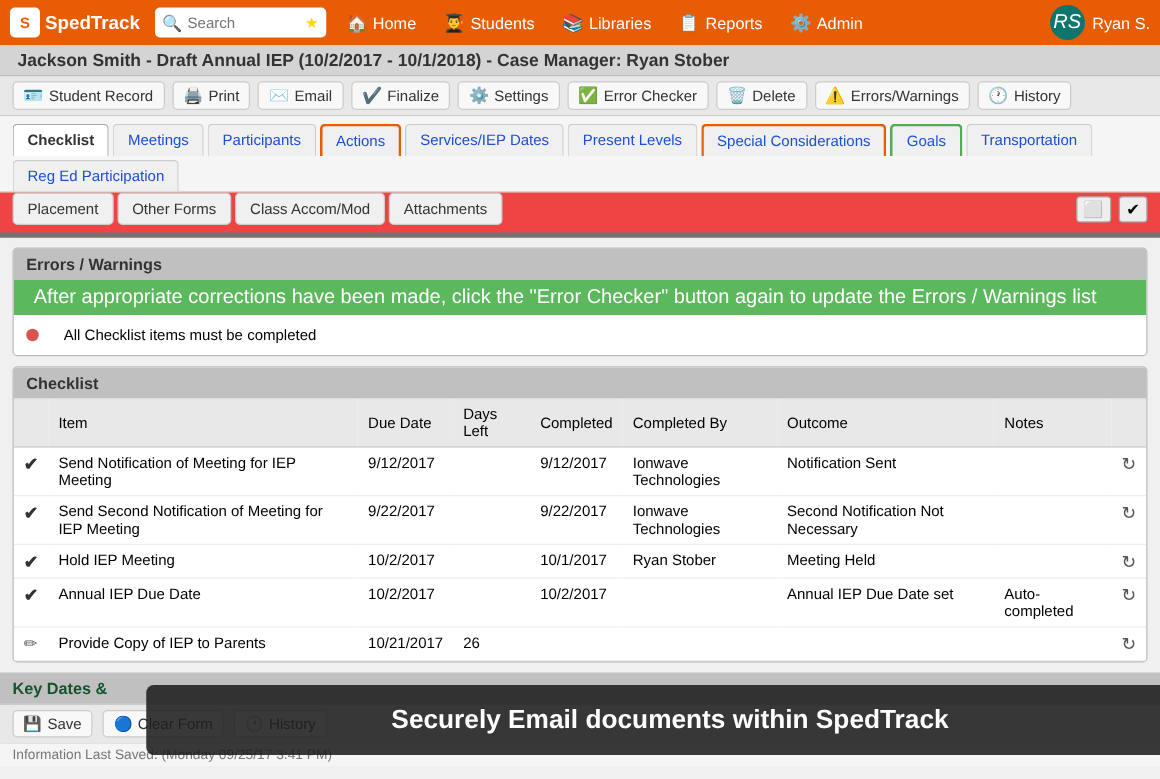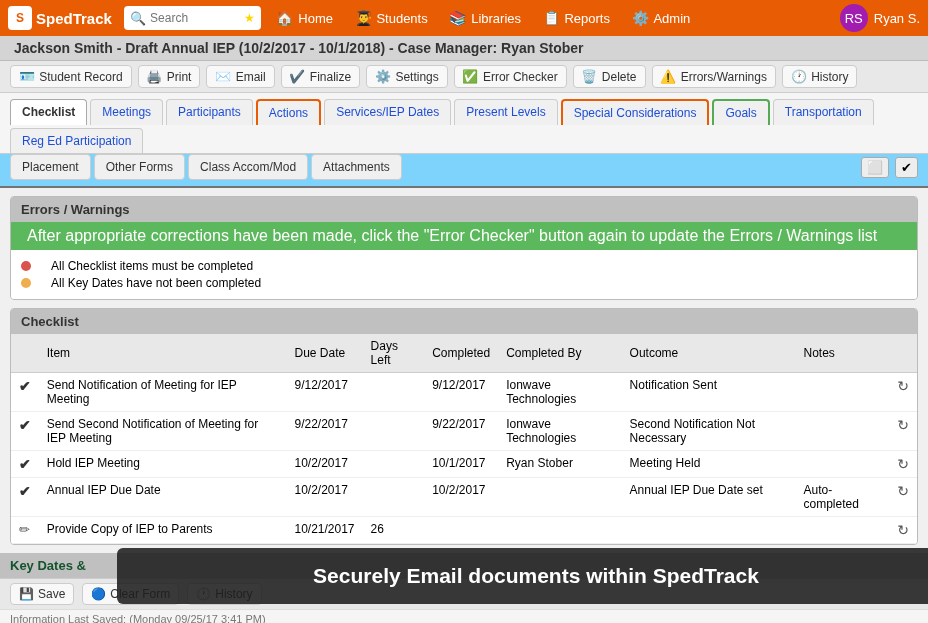--- a/index.html
+++ b/index.html
@@ -74,27 +74,28 @@
       display: flex;
       align-items: center;
       gap: 6px;
       color: white;
       margin-left: auto;
     }
     .avatar {
       width: 28px;
       height: 28px;
       border-radius: 50%;
-      background: #a21caf;
+      background: #0f766e;
       display: flex;
       align-items: center;
       justify-content: center;
       color: white;
-      font-size: 13px;
+      font-size: 16px;
       overflow: hidden;
+      font-style: italic;
     }
 
     
     .title-bar {
       background: #d4d4d4;
       padding: 4px 14px;
       font-size: 14px;
       font-weight: bold;
       color: #333;
       border-bottom: 1px solid #bbb;
@@ -149,26 +150,26 @@
       background: white;
       border-color: #aaa;
       font-weight: bold;
       color: #333;
     }
     .tab.orange-border { border-color: #e85d04; border-width: 2px; }
     .tab.green-border { border-color: #5a5; border-width: 2px; }
 
     
     .tabs-row2 {
-      background: #7dd3fc;
+      background: #ef4444;
       display: flex;
       flex-wrap: wrap;
       padding: 0 10px 6px 10px;
       gap: 3px;
-      border-bottom: 2px solid #737373;
+      border-bottom: 4px solid #737373;
       align-items: center;
     }
     .tab2 {
       padding: 5px 11px;
       border: 1px solid #ccc;
       border-radius: 4px;
       cursor: pointer;
       font-size: 12px;
       background: #f0f0f0;
       color: #333;
@@ -429,24 +430,20 @@
     <span>Errors / Warnings</span>
   </div>
   <div class="errors-banner">
     <span>After appropriate corrections have been made, click the "Error Checker" button again to update the Errors / Warnings list</span>
   </div>
   <div class="errors-body">
     <div class="error-item">
       <div class="dot-red"></div>
       <span>All Checklist items must be completed</span>
     </div>
-    <div class="error-item">
-      <div class="dot-yellow"></div>
-      <span>All Key Dates have not been completed</span>
-    </div>
   </div>
 </div>
 
 <div class="checklist-section">
   <div class="checklist-header">
     <span>Checklist</span>
   </div>
   <table class="checklist-table">
     <thead>
       <tr>

